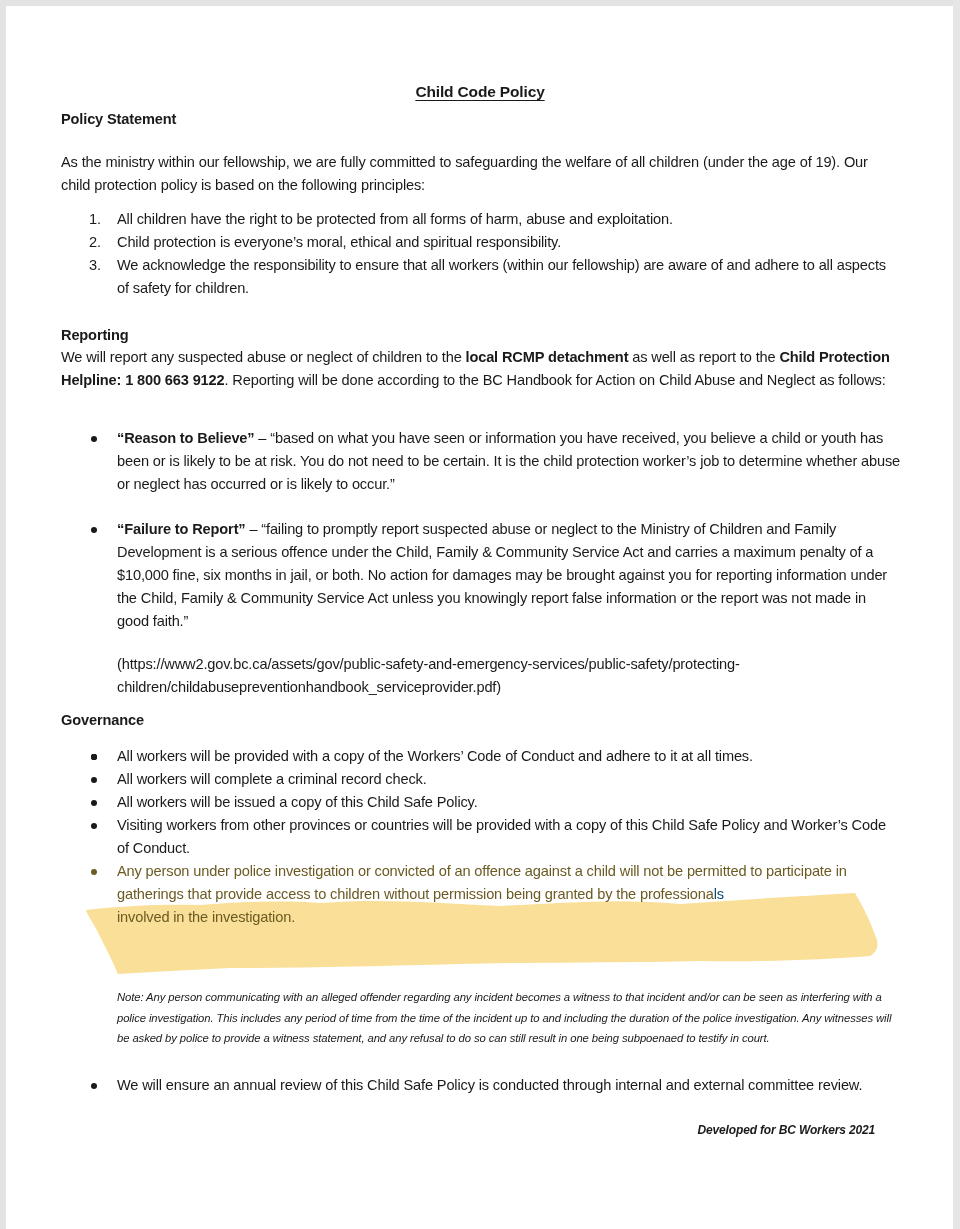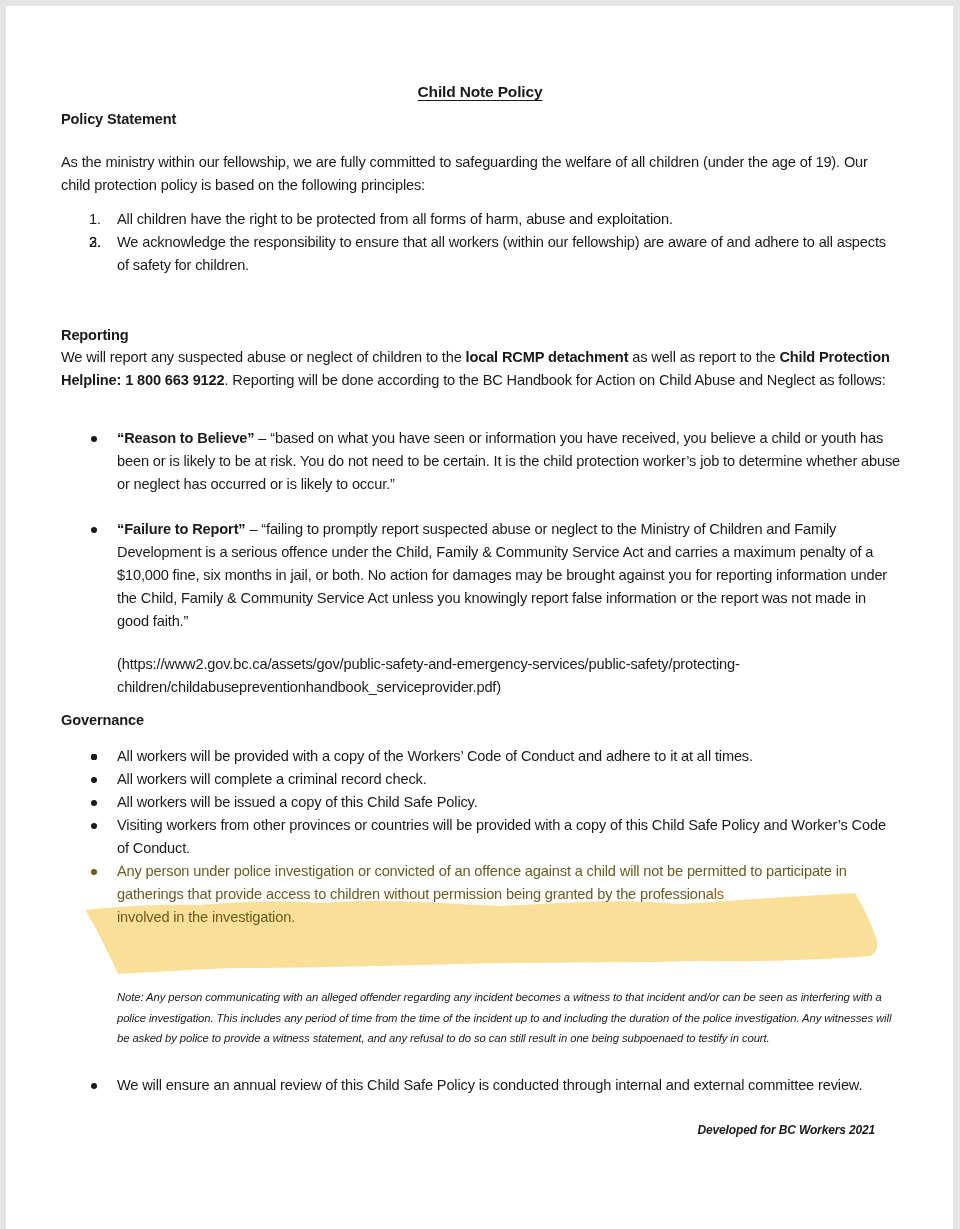--- a/index.html
+++ b/index.html
@@ -114,21 +114,21 @@
     }
 
     .highlight-svg {
       position: absolute;
       left: 0; top: 0;
       width: 960px; height: 1229px;
       pointer-events: none;
     }
     .hl-item { color: #6b5a22; }
     .hl-item .bullet-dot { background: #6b5a22; }
-    .hl-tail { color: #a16207; }
+    .hl-tail { color: #0c4a6e; }
 
     .note {
       position: absolute;
       left: 56px;
       width: 780px;
       font-style: italic;
       font-size: 11.3px;
       line-height: 20.5px;
       letter-spacing: -0.1px;
     }
@@ -163,32 +163,33 @@
              C 820 960, 760 962, 700 961
              C 620 963, 540 962, 460 964
              C 380 966, 300 968, 230 968
              C 190 970, 150 972, 118 974
              C 112 960, 102 940, 94 925
              C 90 918, 87 914, 86 910 Z" fill="#f9dc8e" opacity="0.92"></path>
   </svg>
 
   <div class="doc">
 
-    <div class="title">Child Note Policy</div>
+    <div class="title">Child Code Policy</div>
 
     <div class="heading" style="top:108px;">Policy Statement</div>
     <div class="para" style="top:151px;">As the ministry within our fellowship, we are fully committed to safeguarding the welfare of all children (under the age of 19).  Our child protection policy is based on the following principles:</div>
 
     <ol class="numlist" style="top:208px;">
       <li>
         <span class="num">1.</span>
         <span>All children have the right to be protected from all forms of harm, abuse and exploitation.</span>
       </li>
       <li>
         <span class="num">2.</span>
+        <span>Child protection is everyone’s moral, ethical and spiritual responsibility.</span>
       </li>
       <li>
         <span class="num">3.</span>
         <span>We acknowledge the responsibility to ensure that all workers (within our fellowship) are aware of and adhere to all aspects of safety for children.</span>
       </li>
     </ol>
 
     <div class="heading" style="top:324px;">Reporting</div>
     <div class="para" style="top:346px;">
       <span>We will report any suspected abuse or neglect of children to the </span><span class="bold">local RCMP detachment</span><span> as well as report to the </span><span class="bold">Child Protection Helpline: 1 800 663 9122</span><span>. Reporting will be done according to the BC Handbook for Action on Child Abuse and Neglect as follows:</span>

